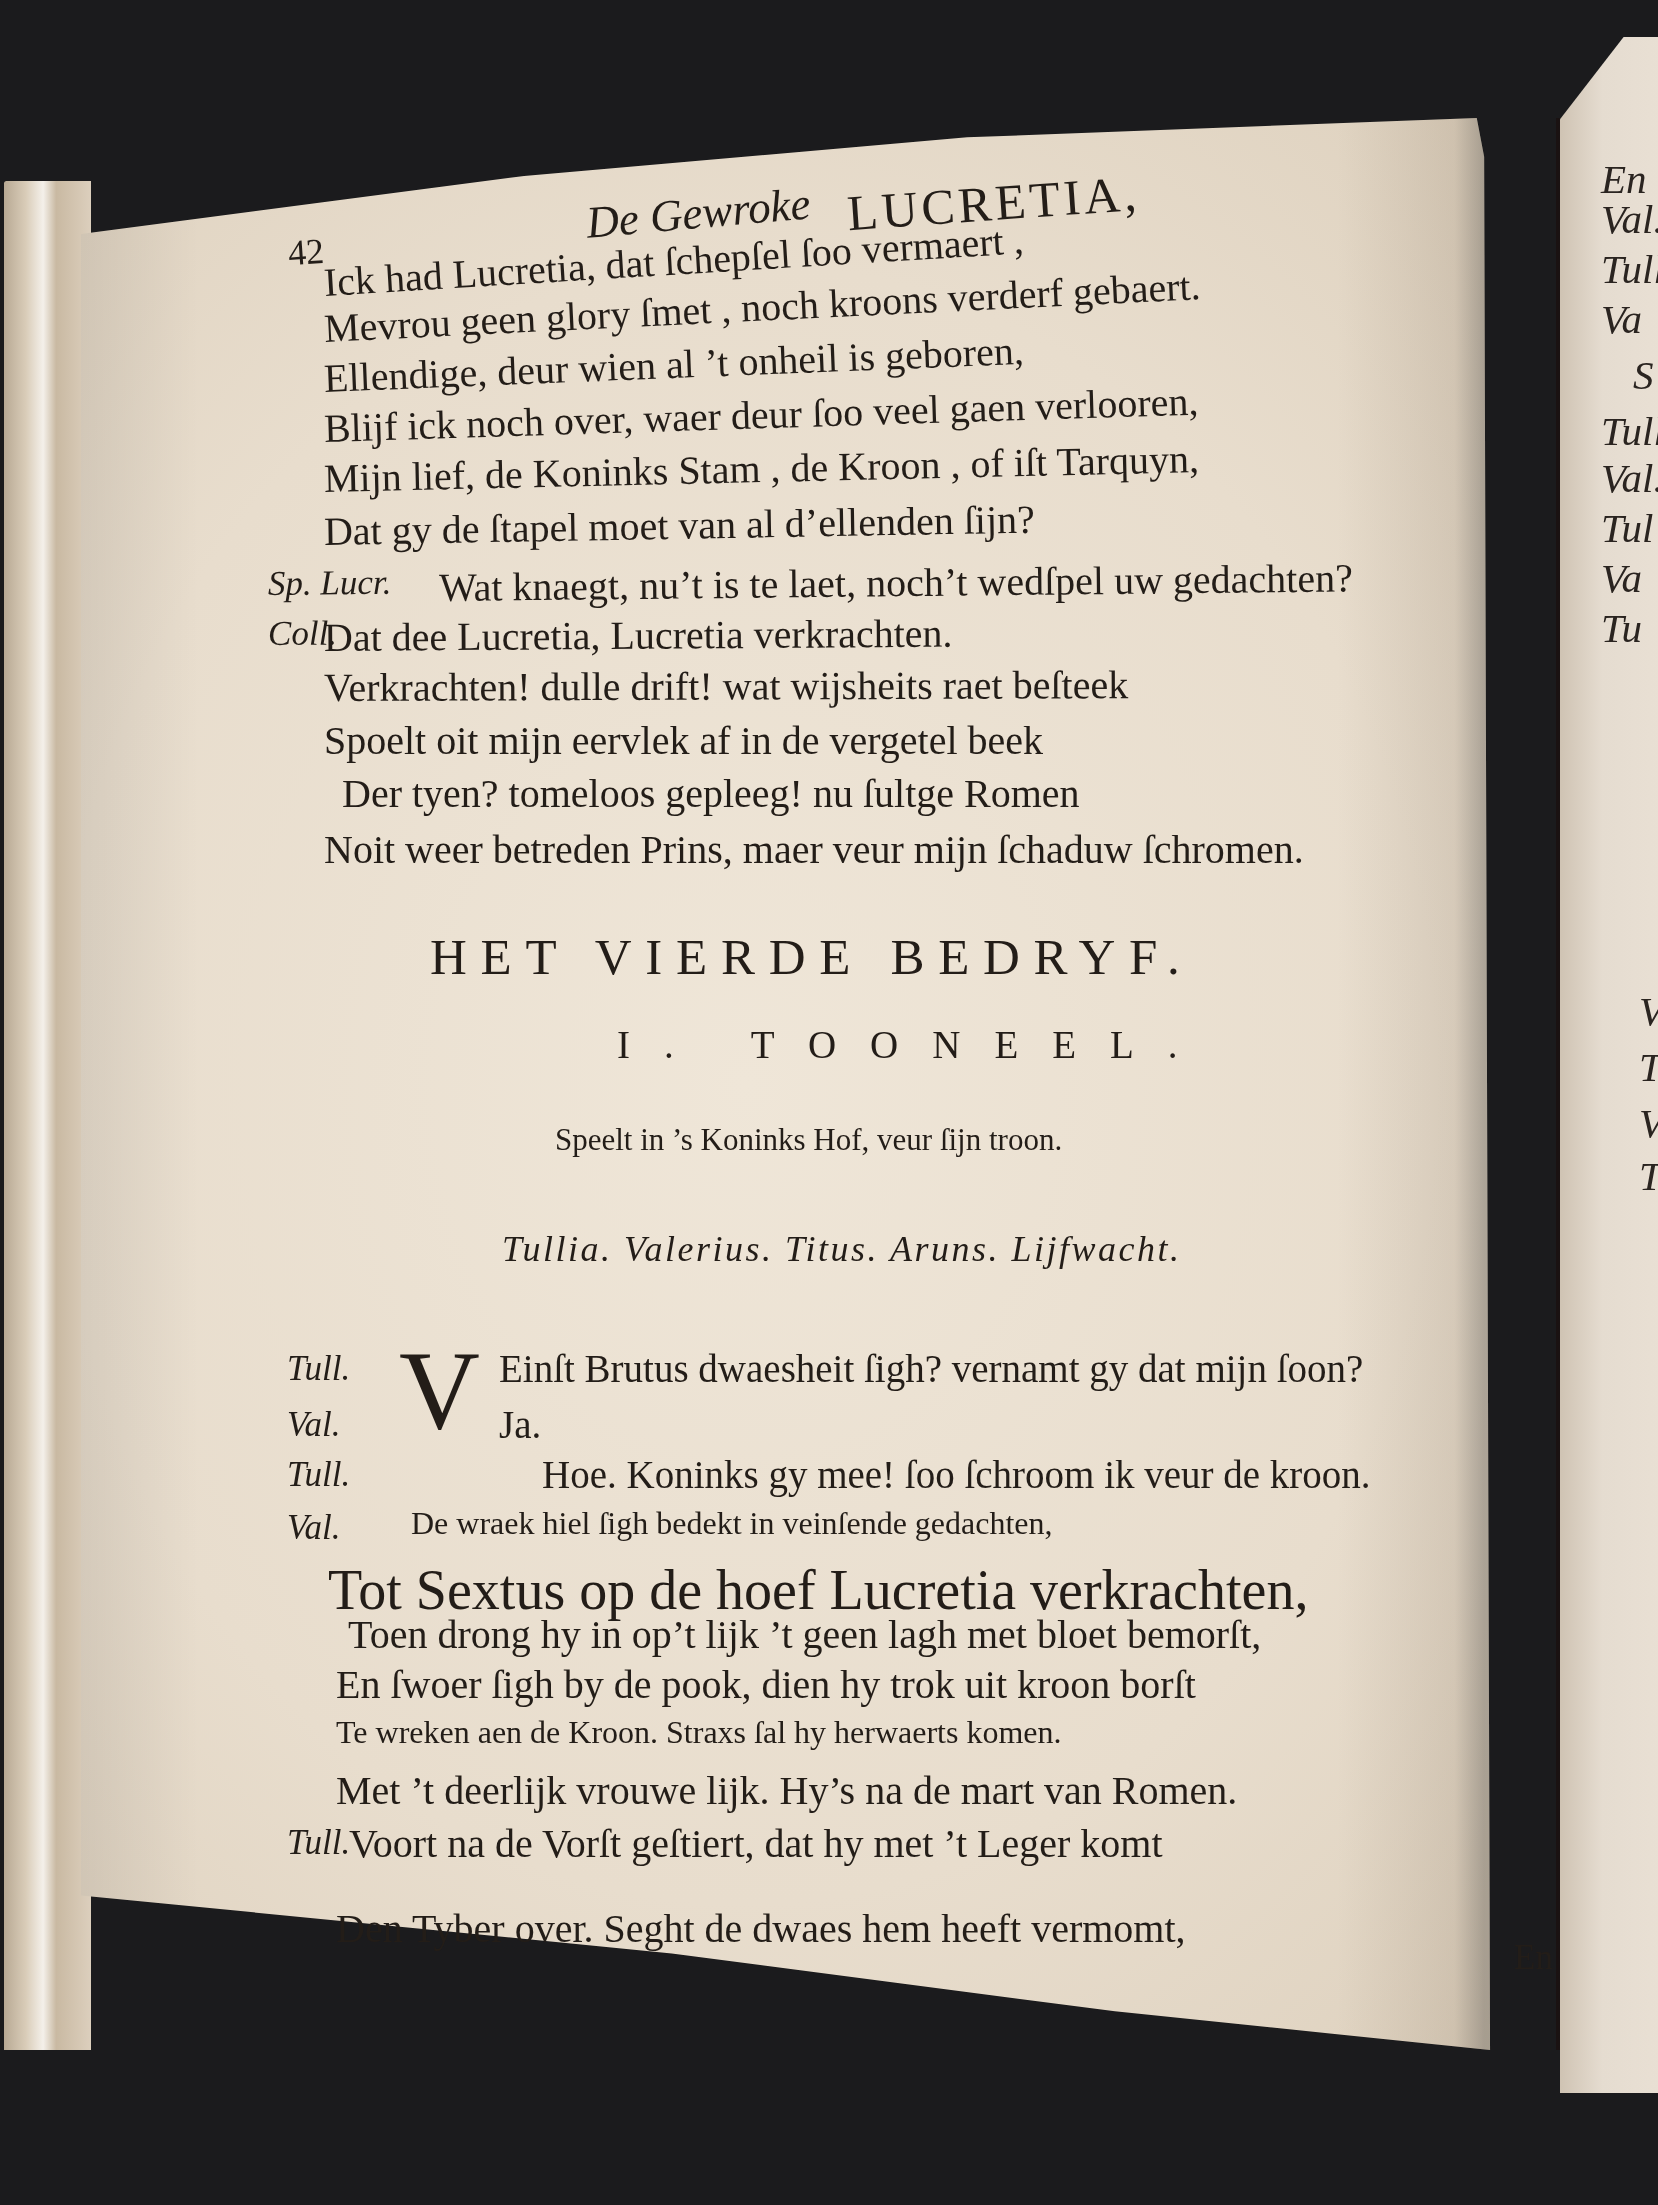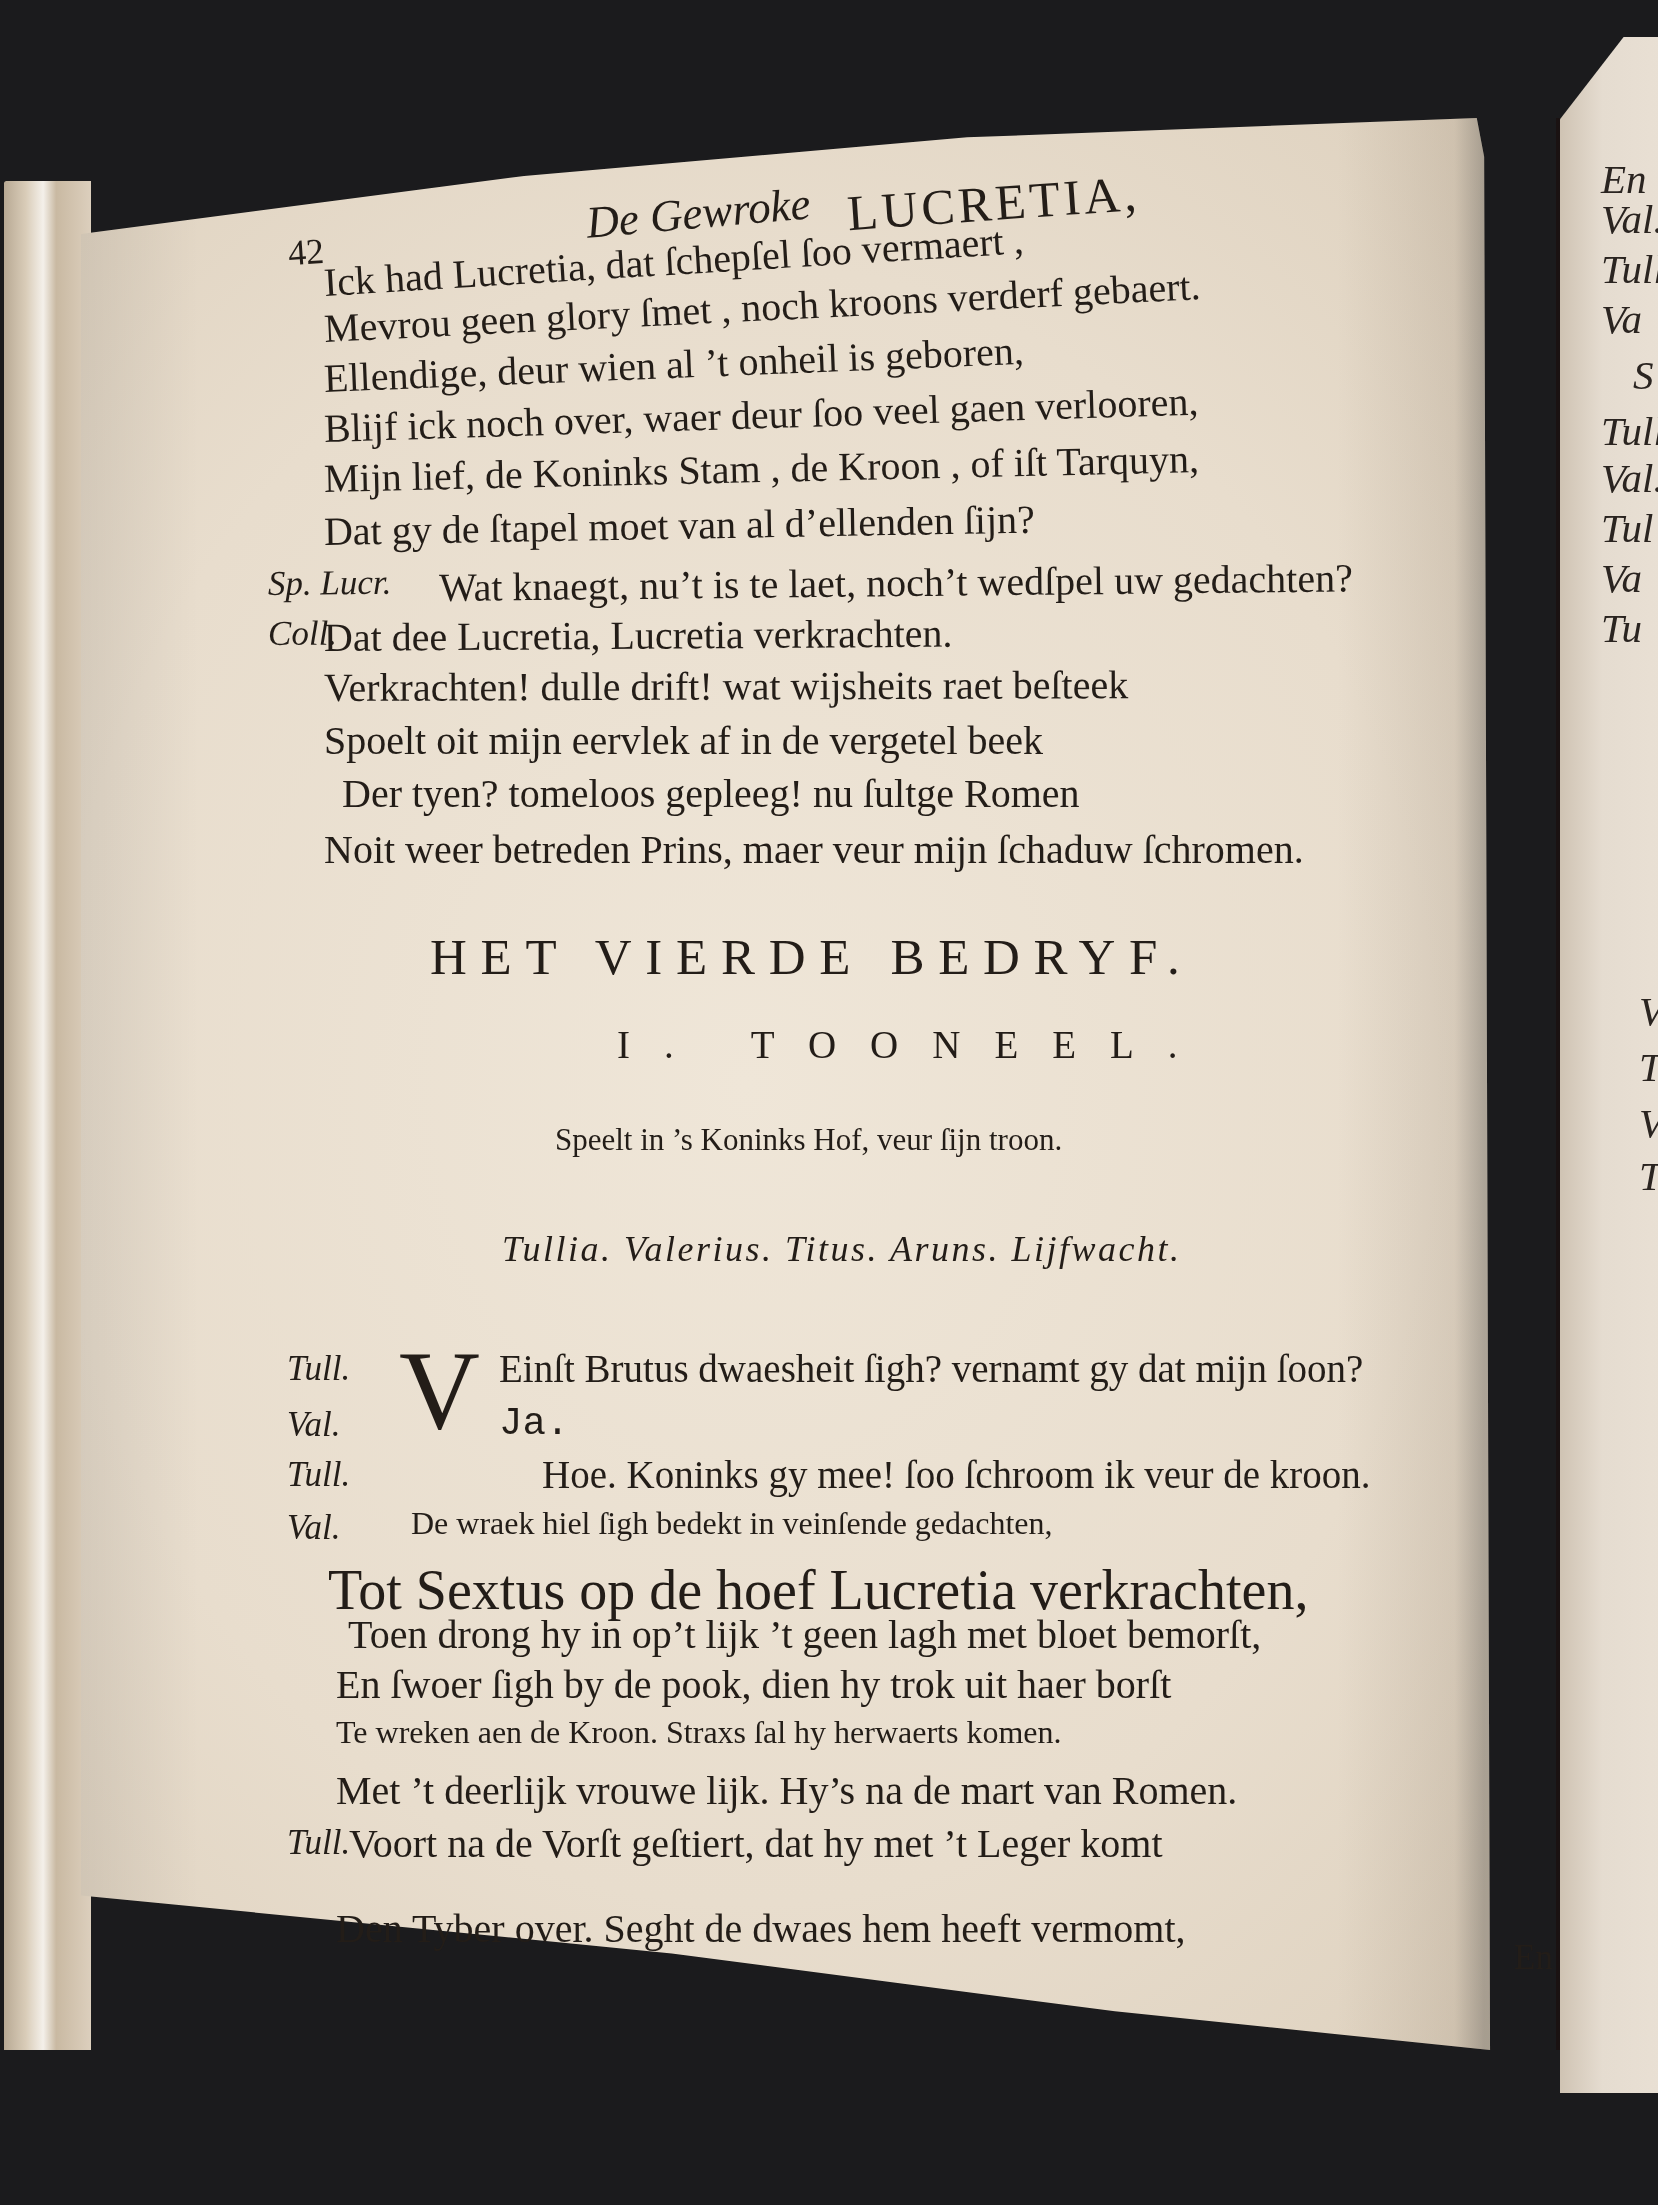--- a/index.html
+++ b/index.html
@@ -63,21 +63,21 @@
   .scene-title { left: 617px; top: 1022px; font-size: 39px; letter-spacing: 34px; }
   .setting { left: 555px; top: 1122px; font-size: 31px; }
   .cast { left: 502px; top: 1228px; font-size: 36px; font-style: italic; letter-spacing: 2.5px; }
 
   .drop-cap { left: 399px; top: 1334px; font-size: 112px; line-height: 1; }
   .sp-r1 { top: 1349px; }
   .sp-r2 { top: 1405px; }
   .sp-r3 { top: 1455px; }
   .sp-r4 { top: 1508px; }
   .vr1 { left: 499px; top: 1346px; font-size: 39px; }
-  .vr2 { left: 499px; top: 1402px; font-size: 39px; font-family: Liberation Mono, monospace; }
+  .vr2 { left: 499px; top: 1402px; font-size: 39px; }
   .vr3 { left: 542px; top: 1452px; font-size: 39px; }
   .vr4 { left: 411px; top: 1505px; font-size: 32px; }
   .vr5 { left: 328px; top: 1558px; font-size: 56px; }
   .vr6 { left: 348px; top: 1611px; font-size: 40px; }
   .vr7 { left: 336px; top: 1661px; font-size: 40px; }
   .vr8 { left: 336px; top: 1714px; font-size: 32px; }
   .vr9 { left: 336px; top: 1767px; font-size: 40px; }
   .sp-r5 { top: 1823px; }
   .vr10 { left: 349px; top: 1820px; font-size: 40px; }
   .vr11 { left: 336px; top: 1873px; font-size: 40px; margin-top: 32px; }
@@ -136,21 +136,21 @@
 <div class="text speaker sp-r1" style="left:287px;">Tull.</div>
 <div class="text vr1">Einſt Brutus dwaesheit ſigh? vernamt gy dat mijn ſoon?</div>
 <div class="text speaker sp-r2" style="left:287px;">Val.</div>
 <div class="text vr2">Ja.</div>
 <div class="text speaker sp-r3" style="left:287px;">Tull.</div>
 <div class="text vr3">Hoe. Koninks gy mee! ſoo ſchroom ik veur de kroon.</div>
 <div class="text speaker sp-r4" style="left:287px;">Val.</div>
 <div class="text vr4">De wraek hiel ſigh bedekt in veinſende gedachten,</div>
 <div class="text vr5">Tot Sextus op de hoef Lucretia verkrachten,</div>
 <div class="text vr6">Toen drong hy in op’t lijk ’t geen lagh met bloet bemorſt,</div>
-<div class="text vr7">En ſwoer ſigh by de pook, dien hy trok uit haer borſt</div>
+<div class="text vr7">En ſwoer ſigh by de pook, dien hy trok uit kroon borſt</div>
 <div class="text vr8">Te wreken aen de Kroon. Straxs ſal hy herwaerts komen.</div>
 <div class="text vr9">Met ’t deerlijk vrouwe lijk. Hy’s na de mart van Romen.</div>
 <div class="text speaker sp-r5" style="left:287px;">Tull.</div>
 <div class="text vr10">Voort na de Vorſt geſtiert, dat hy met ’t Leger komt</div>
 <div class="text vr11">Den Tyber over. Seght de dwaes hem heeft vermomt,</div>
 
 <div class="text catchword">En</div>
 
 
 </body></html>

